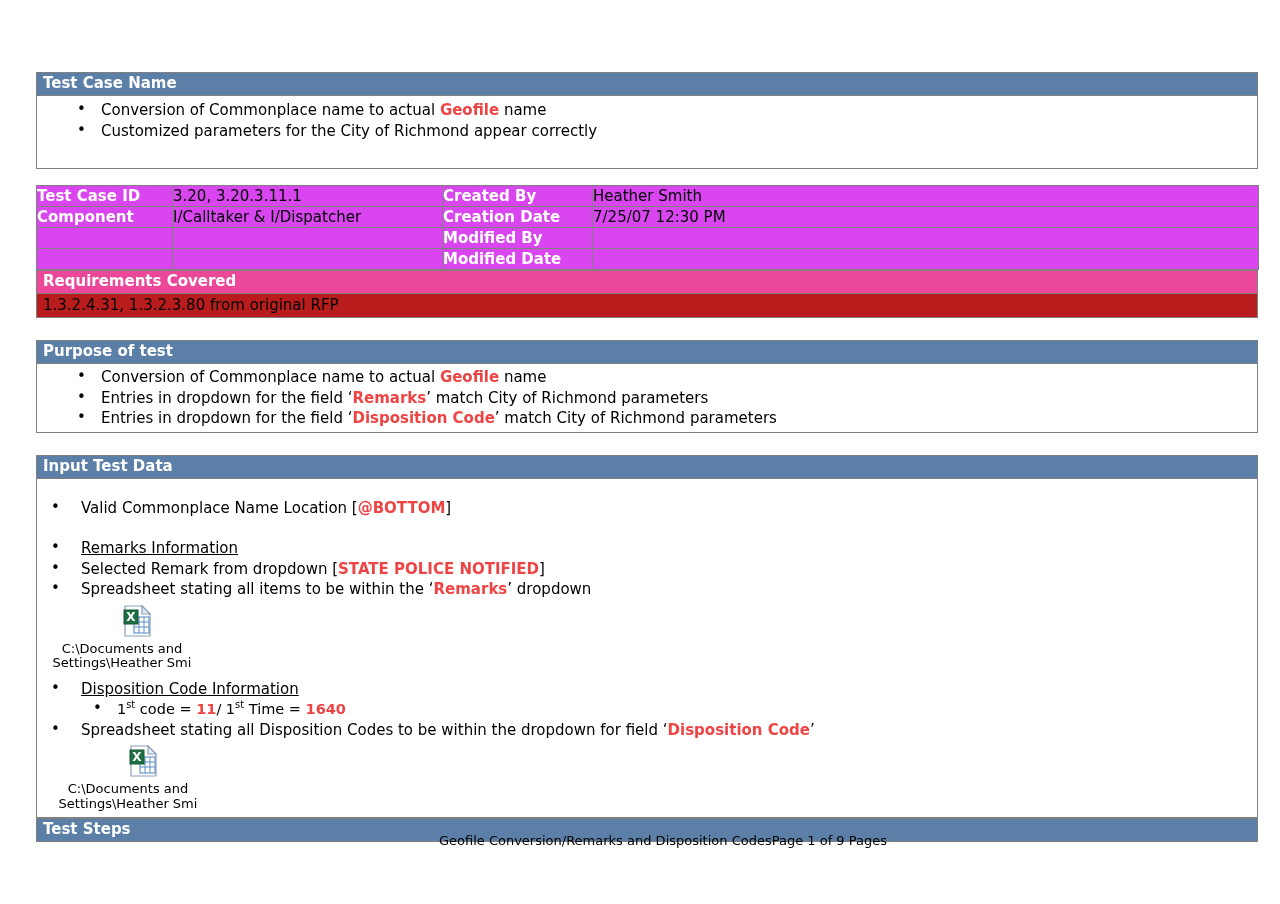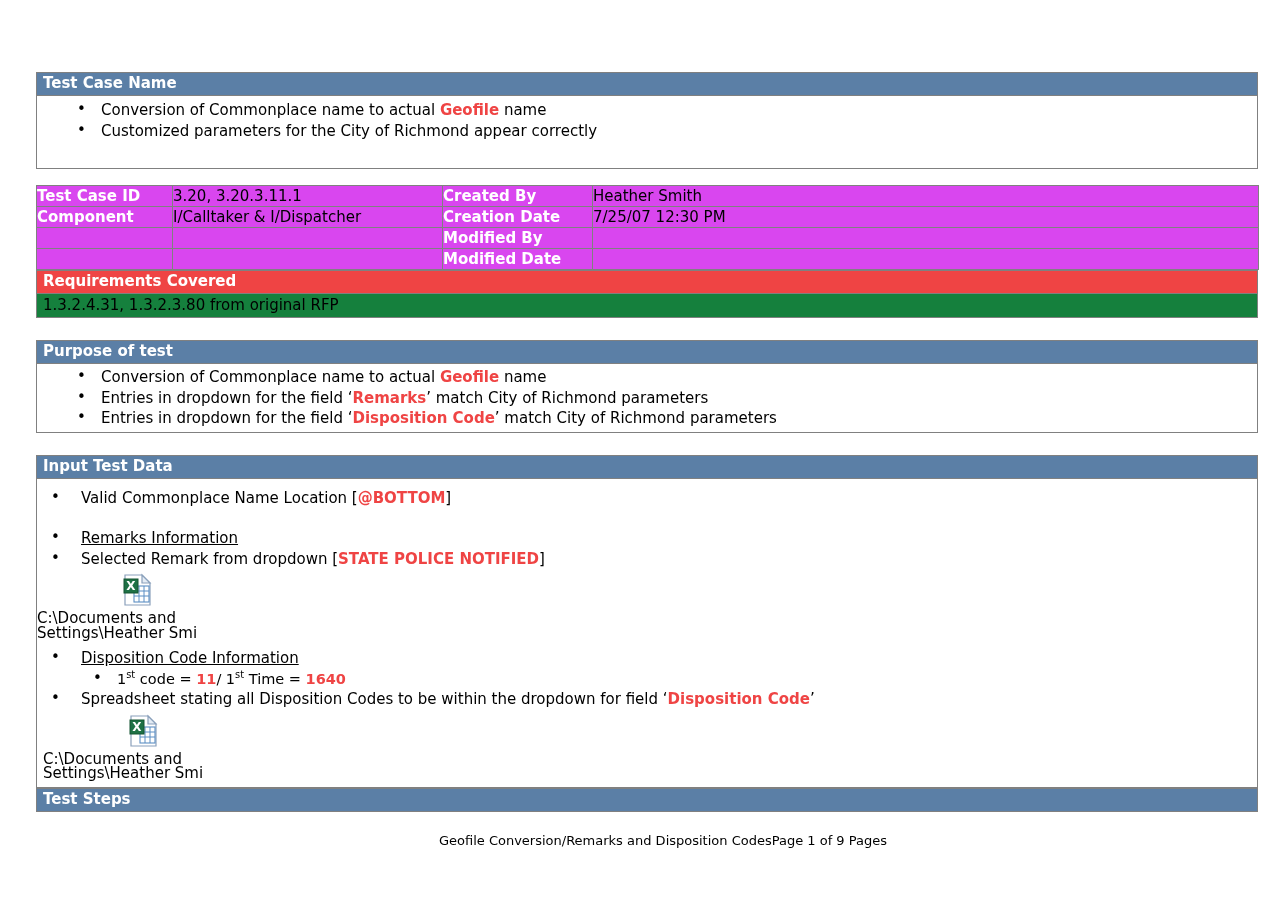--- a/index.html
+++ b/index.html
@@ -92,48 +92,49 @@
   }
   td.empty { border: none; background: transparent; }
   td.val { color: #000000; }
   .c1 { width: 136px; }
   .c2 { width: 270px; }
   .c3 { width: 150px; }
   .c4 { width: 666px; }
 
   
   .req-head {
-    background: #ef4444;
+    background: #ec4899;
     color: #ffffff;
     font-weight: bold;
     font-size: 15px;
     line-height: 19px;
     padding: 1px 0 2px 6px;
     border: 1px solid #808080;
     width: 1222px;
   }
   .req-body {
     border: 1px solid #808080;
     border-top: none;
     font-size: 15px;
     line-height: 20px;
     padding: 1px 0 2px 6px;
     width: 1222px;
-    background: #15803d;
+    background: #b91c1c;
   }
 
   
   .attach { padding: 4px 0 2px 0; }
   .attach-icon { margin-left: 84px; }
   .attach-icon.second { margin-left: 90px; }
   .attach-cap {
-    font-size: 15px;
+    font-size: 13px;
     line-height: 14.5px;
     color: #000000;
     width: 170px;
+    text-align: center;
     margin-left: 0px;
   }
   .attach-cap.second { margin-left: 6px; }
 
   
   .footer {
     position: absolute;
     left: 36px; top: 833px;
     width: 1222px;
     display: flex;
@@ -203,31 +204,32 @@
         <ul class="blist">
           <li><span>Conversion of Commonplace name to actual </span><span class="blue">Geofile</span><span> name</span></li>
           <li><span>Entries in dropdown for the field ‘</span><span class="blue">Remarks</span><span>’ match City of Richmond parameters</span></li>
           <li><span>Entries in dropdown for the field ‘</span><span class="blue">Disposition Code</span><span>’ match City of Richmond parameters</span></li>
         </ul>
       </div>
     </div>
 
     <div class="sec" style="margin-top:22px;">
       <div class="sec-head">Input Test Data</div>
-      <div class="sec-body" style="padding-top:9px;padding-bottom:0;">
+      <div class="sec-body" style="padding-top:19px;padding-bottom:0;">
 
         <ul class="blist tight">
           <li><span>Valid Commonplace Name Location [</span><span class="blue">@BOTTOM</span><span>]</span></li>
         </ul>
 
         <div class="spacer-row"></div>
 
         <ul class="blist tight">
           <li><span class="b u">Remarks Information</span></li>
           <li><span>Selected Remark from dropdown [</span><span class="blue">STATE POLICE NOTIFIED</span><span>]</span></li>
+          <li><span>Spreadsheet stating all items to be within the ‘</span><span class="blue">Remarks</span><span>’ dropdown</span></li>
         </ul>
 
         <div class="attach">
           <div class="attach-icon">
             <svg width="34" height="34" viewBox="0 0 34 34" aria-hidden="true">
               <path d="M4 2 h17 l8 8 v22 h-25 z" fill="#ffffff" stroke="#8aa0bb" stroke-width="1.2"></path>
               <path d="M21 2 l8 8 h-8 z" fill="#e4ecf5" stroke="#8aa0bb" stroke-width="1.2"></path>
               <rect x="13" y="13" width="15" height="16" fill="none" stroke="#5b8ec4" stroke-width="1.1"></rect>
               <line x1="13" y1="18" x2="28" y2="18" stroke="#5b8ec4" stroke-width="1"></line>
               <line x1="13" y1="23" x2="28" y2="23" stroke="#5b8ec4" stroke-width="1"></line>

